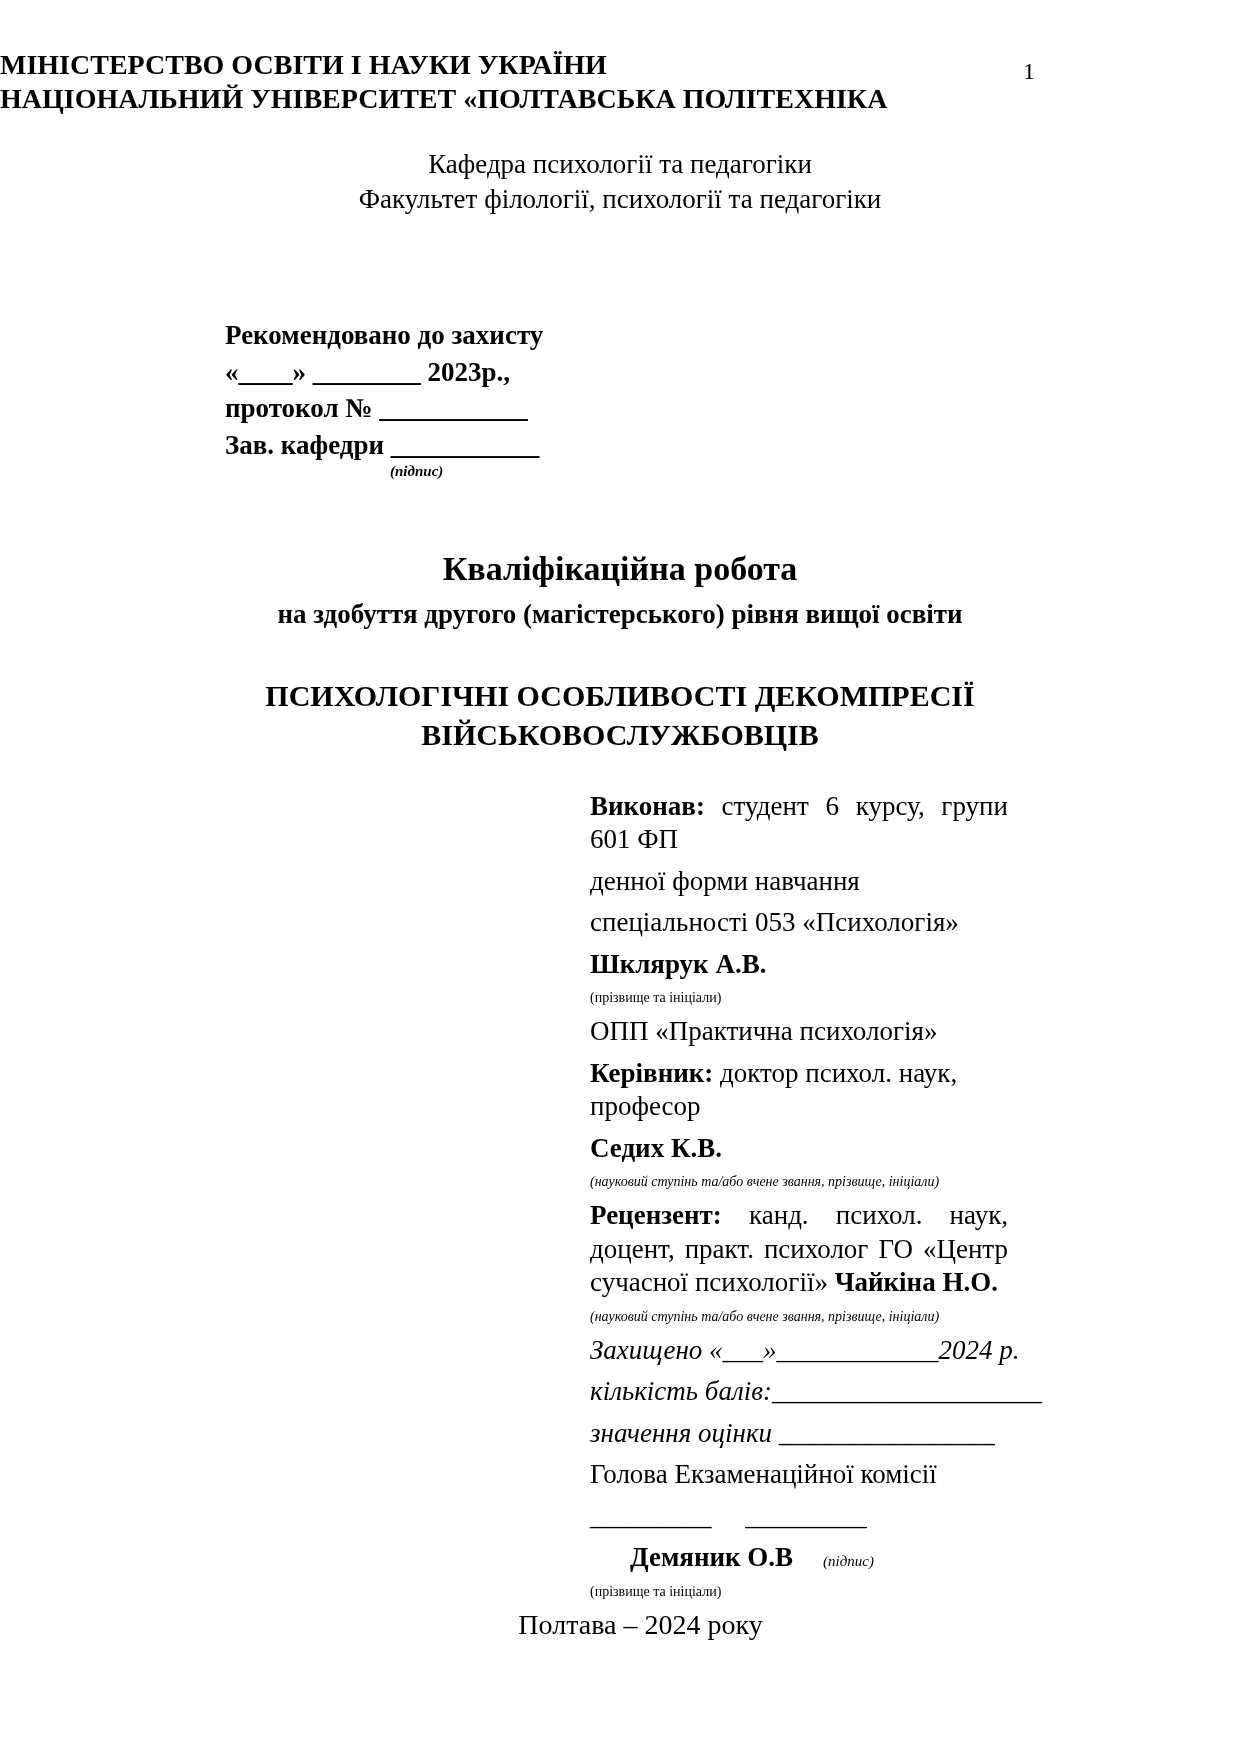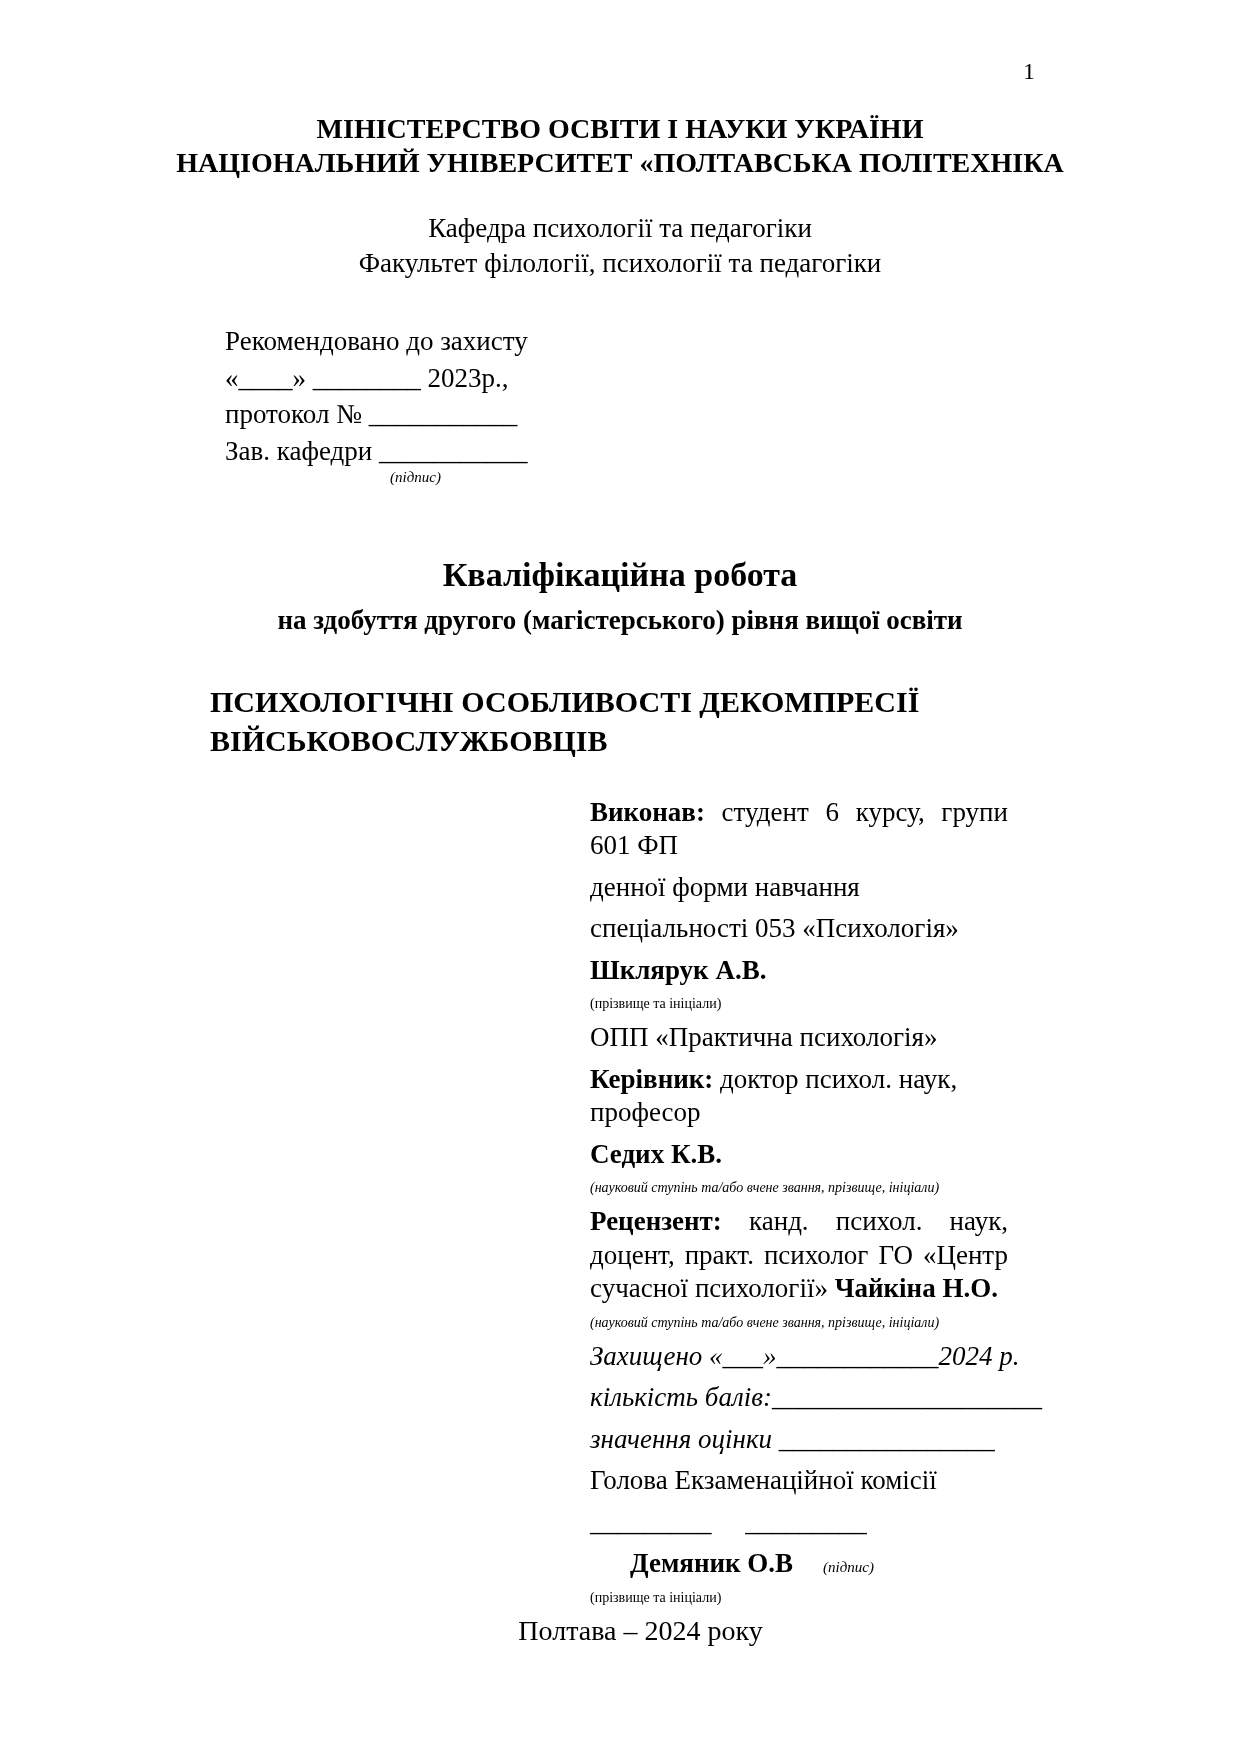--- a/index.html
+++ b/index.html
@@ -12,36 +12,37 @@
     font-family:"Liberation Serif", serif;
     overflow:hidden;
   }
   .page-number{
     position:absolute;
     top:58px;
     right:205px;
     font-size:24px;
   }
   .header{
-    padding-top:112px;
-    text-align:center;
+    padding-top:48px;
+    text-align:left;
     font-weight:bold;
     font-size:28px;
     line-height:1.2;
   }
   .subheader{
     margin-top:32px;
     text-align:center;
     font-size:27px;
     line-height:1.3;
   }
   .approval{
-    margin:42px 0 0 225px;
+    margin:100px 0 0 225px;
     font-size:27px;
     line-height:1.35;
+    font-weight:bold;
   }
   .sig-note{
     font-size:15px;
     font-style:italic;
     margin-left:165px;
     line-height:1.1;
   }
   .work-type{
     margin-top:70px;
     text-align:center;
@@ -50,21 +51,21 @@
   }
   .work-degree{
     margin-top:11px;
     text-align:center;
     font-weight:bold;
     font-size:27px;
   }
   .thesis-title{
     margin:46px auto 0 auto;
     max-width:820px;
-    text-align:left;
+    text-align:center;
     font-weight:bold;
     font-size:30px;
     line-height:1.3;
   }
   .details{
     margin-top:36px;
     margin-left:582px;
     width:434px;
     font-size:27px;
     line-height:1.24;

